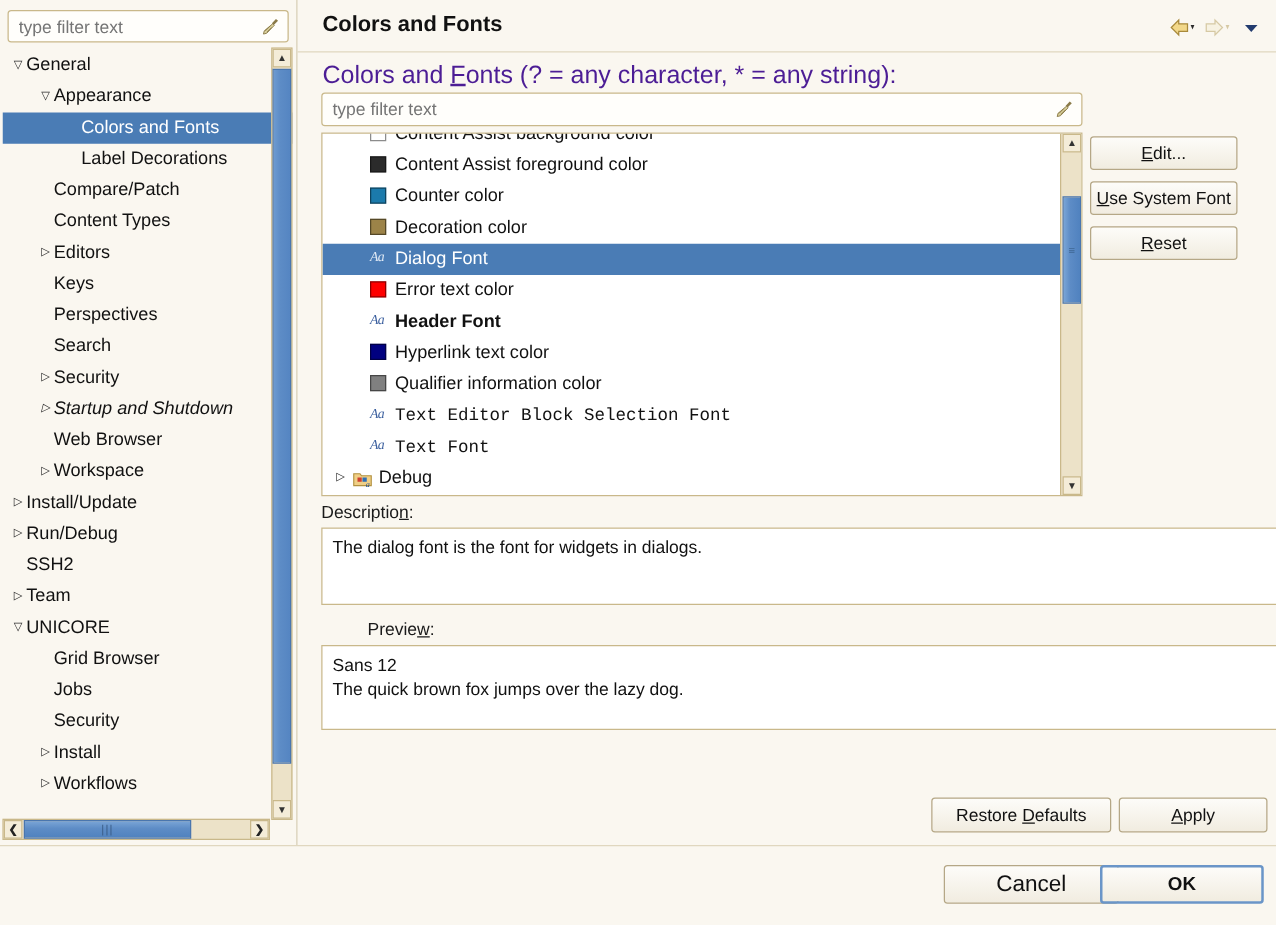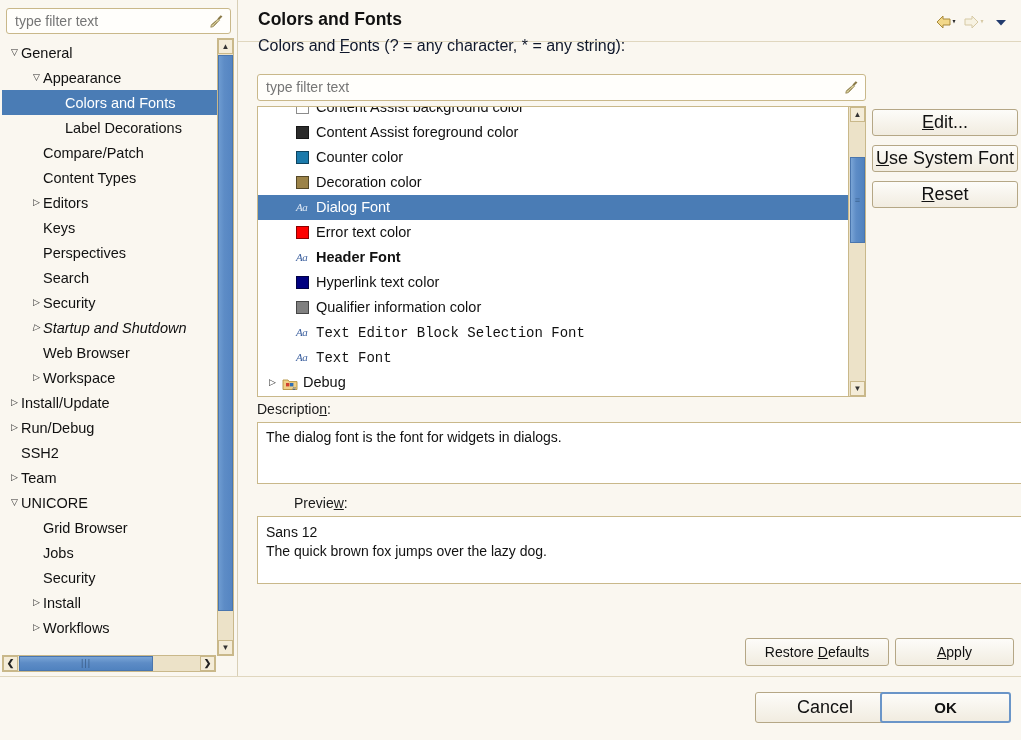--- a/index.html
+++ b/index.html
@@ -167,23 +167,23 @@
   }
   .nav-item { display: inline-block; vertical-align: middle; margin-left: 4px; }
   #header-rule {
     position: absolute;
     left: 0; top: 41px;
     width: 784px; height: 1px;
     background: #e0d7bf;
   }
   #filter-label {
     position: absolute;
-    left: 20px; top: 37px;
-    font-size: 16px;
-    color: #0f172a;
+    left: 20px; top: 49px;
+    font-size: 20px;
+    color: #4c1d95;
   }
   #main-filter-wrap {
     position: absolute;
     left: 19px; top: 74px;
     width: 609px; height: 27px;
     box-sizing: border-box;
     background: #fffefb;
     border: 1px solid #c9b88a;
     border-radius: 3px;
   }
@@ -304,27 +304,27 @@
     color: #3f6795;
     font-size: 9px;
     text-align: center;
     line-height: 84px;
   }
 
   
   .sidebtn {
     position: absolute;
     left: 872px;
-    width: 146px; height: 27px;
+    width: 118px; height: 27px;
     box-sizing: border-box;
     background: linear-gradient(to bottom,#fdfcf9,#f1ece0);
     border: 1px solid #b5a786;
     border-radius: 3px;
     font-family: "Liberation Sans", sans-serif;
-    font-size: 18px;
+    font-size: 14px;
     color: #111;
     text-align: center;
     line-height: 25px;
     cursor: default;
   }
   #btn-edit { top: 109px; }
   #btn-usesys { top: 145px; }
   #btn-reset { top: 181px; }
   .mn { text-decoration: underline; }
 

